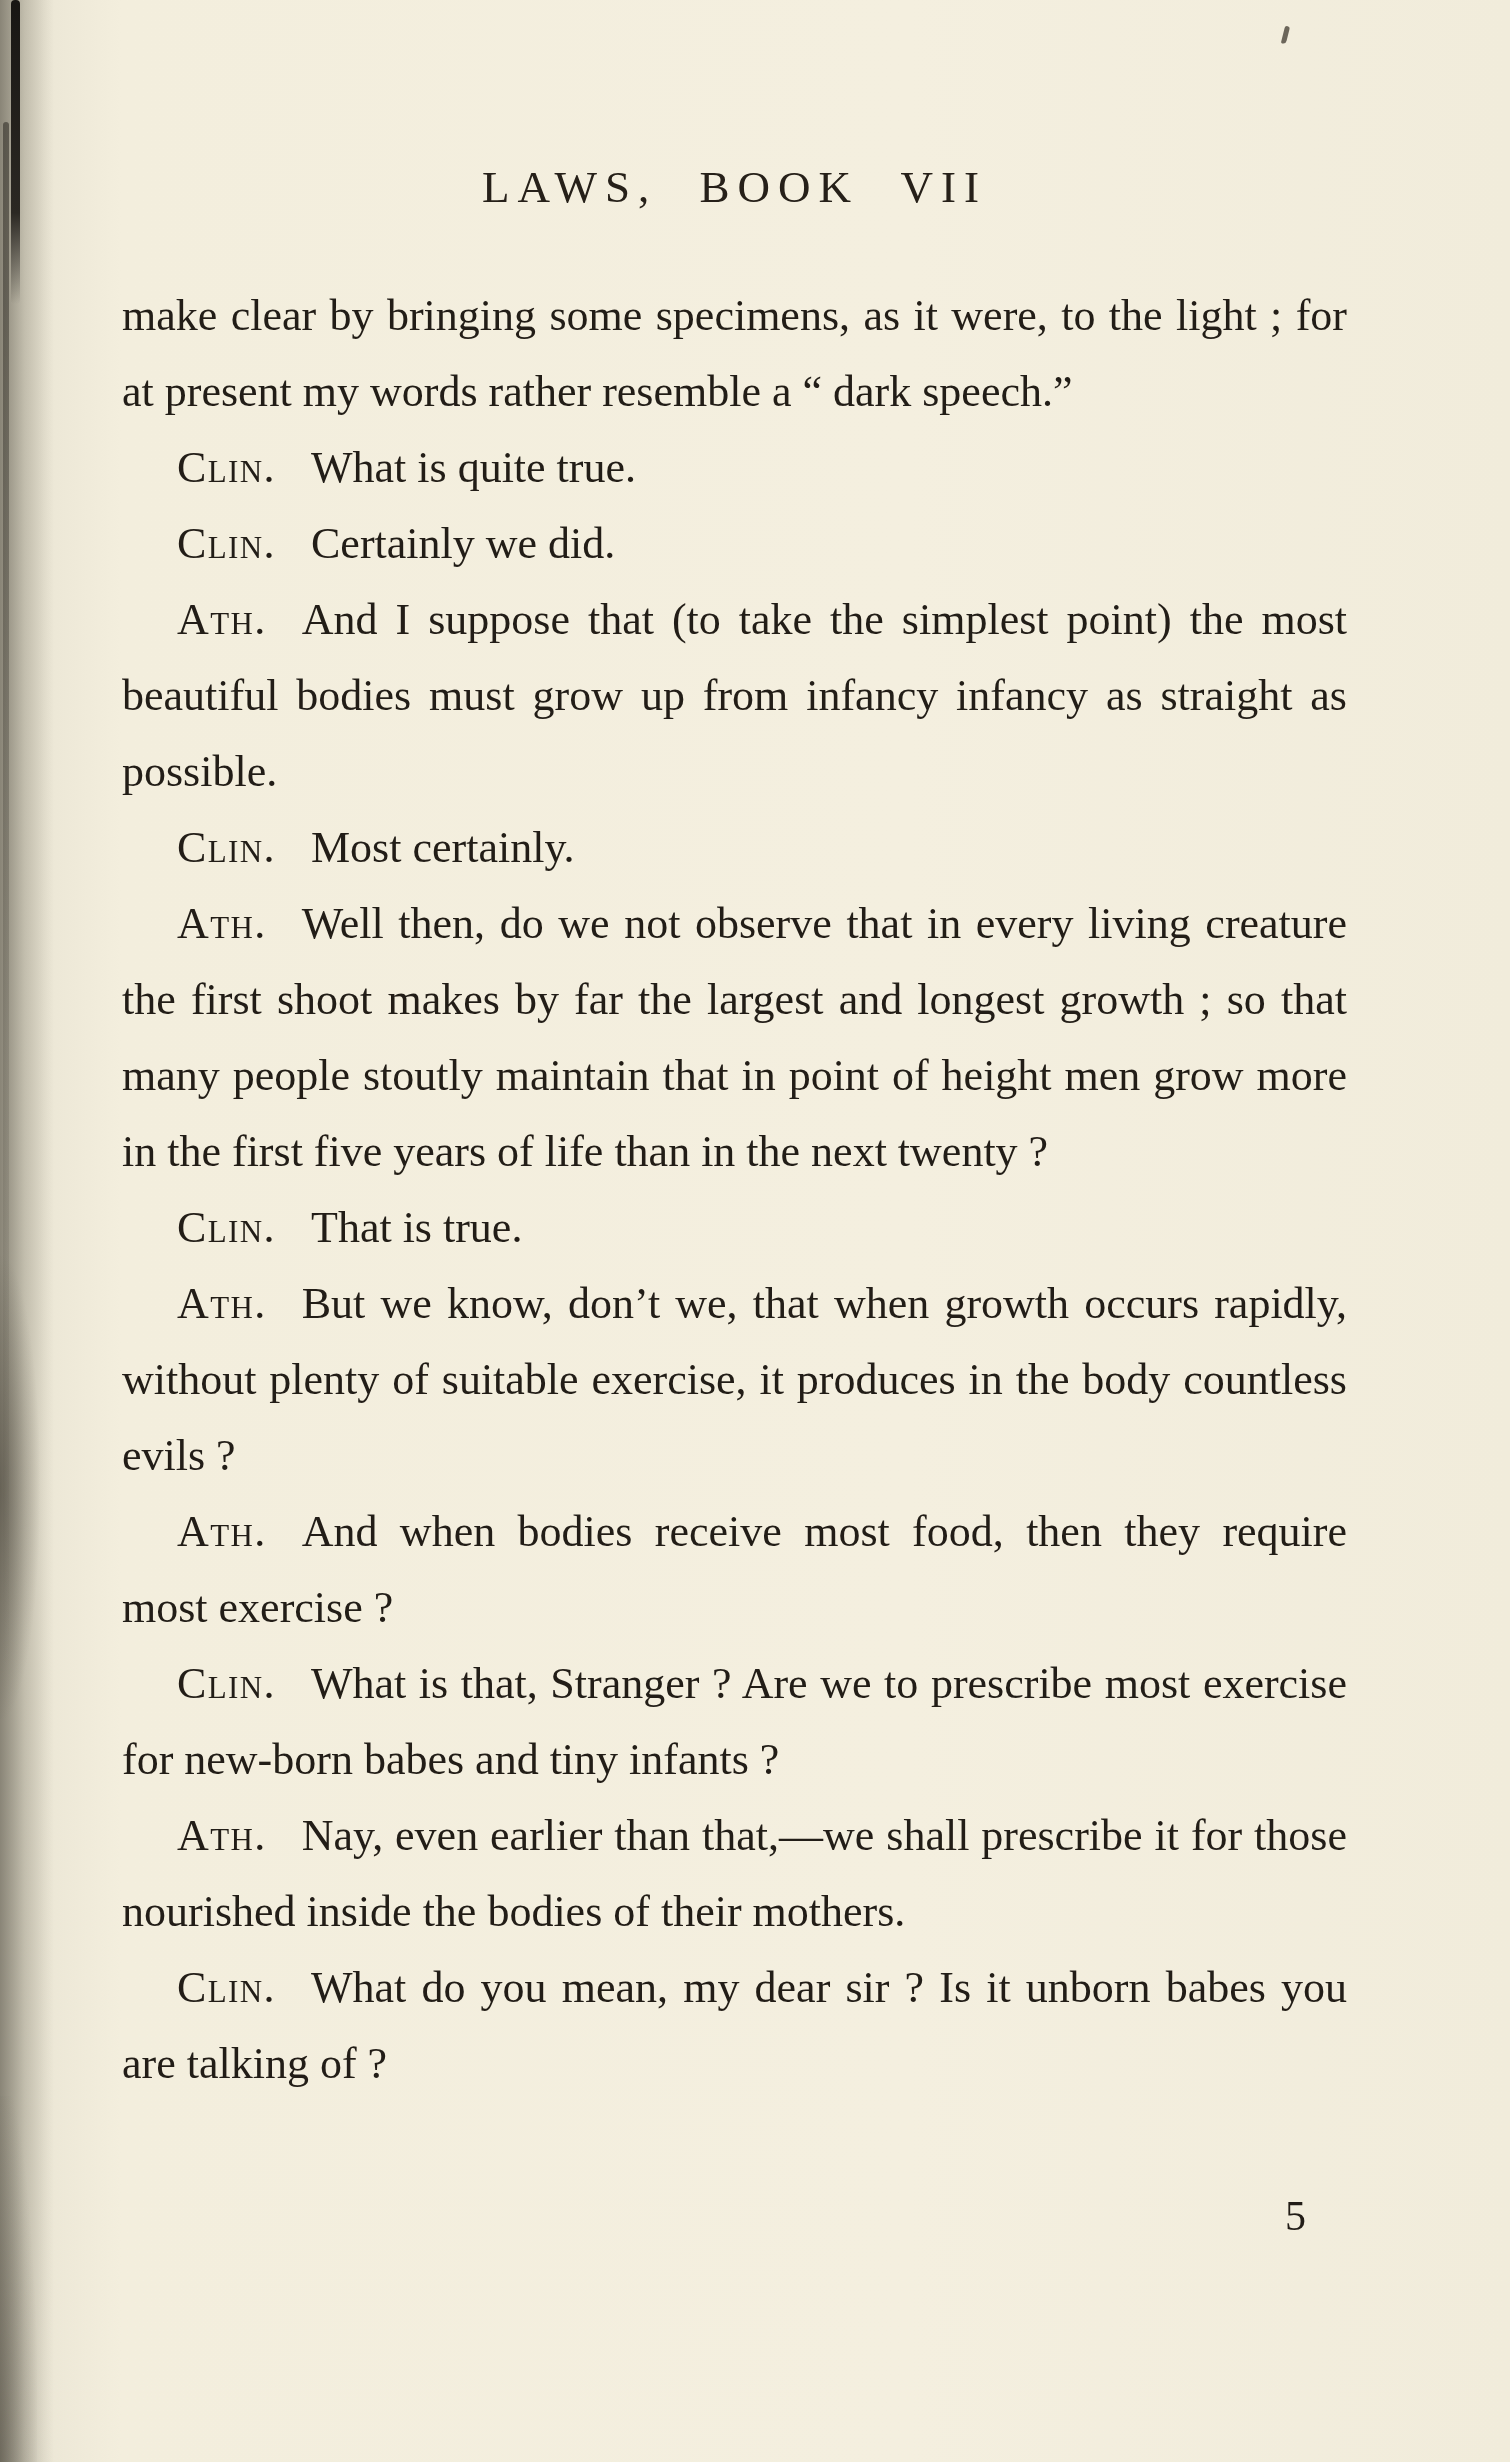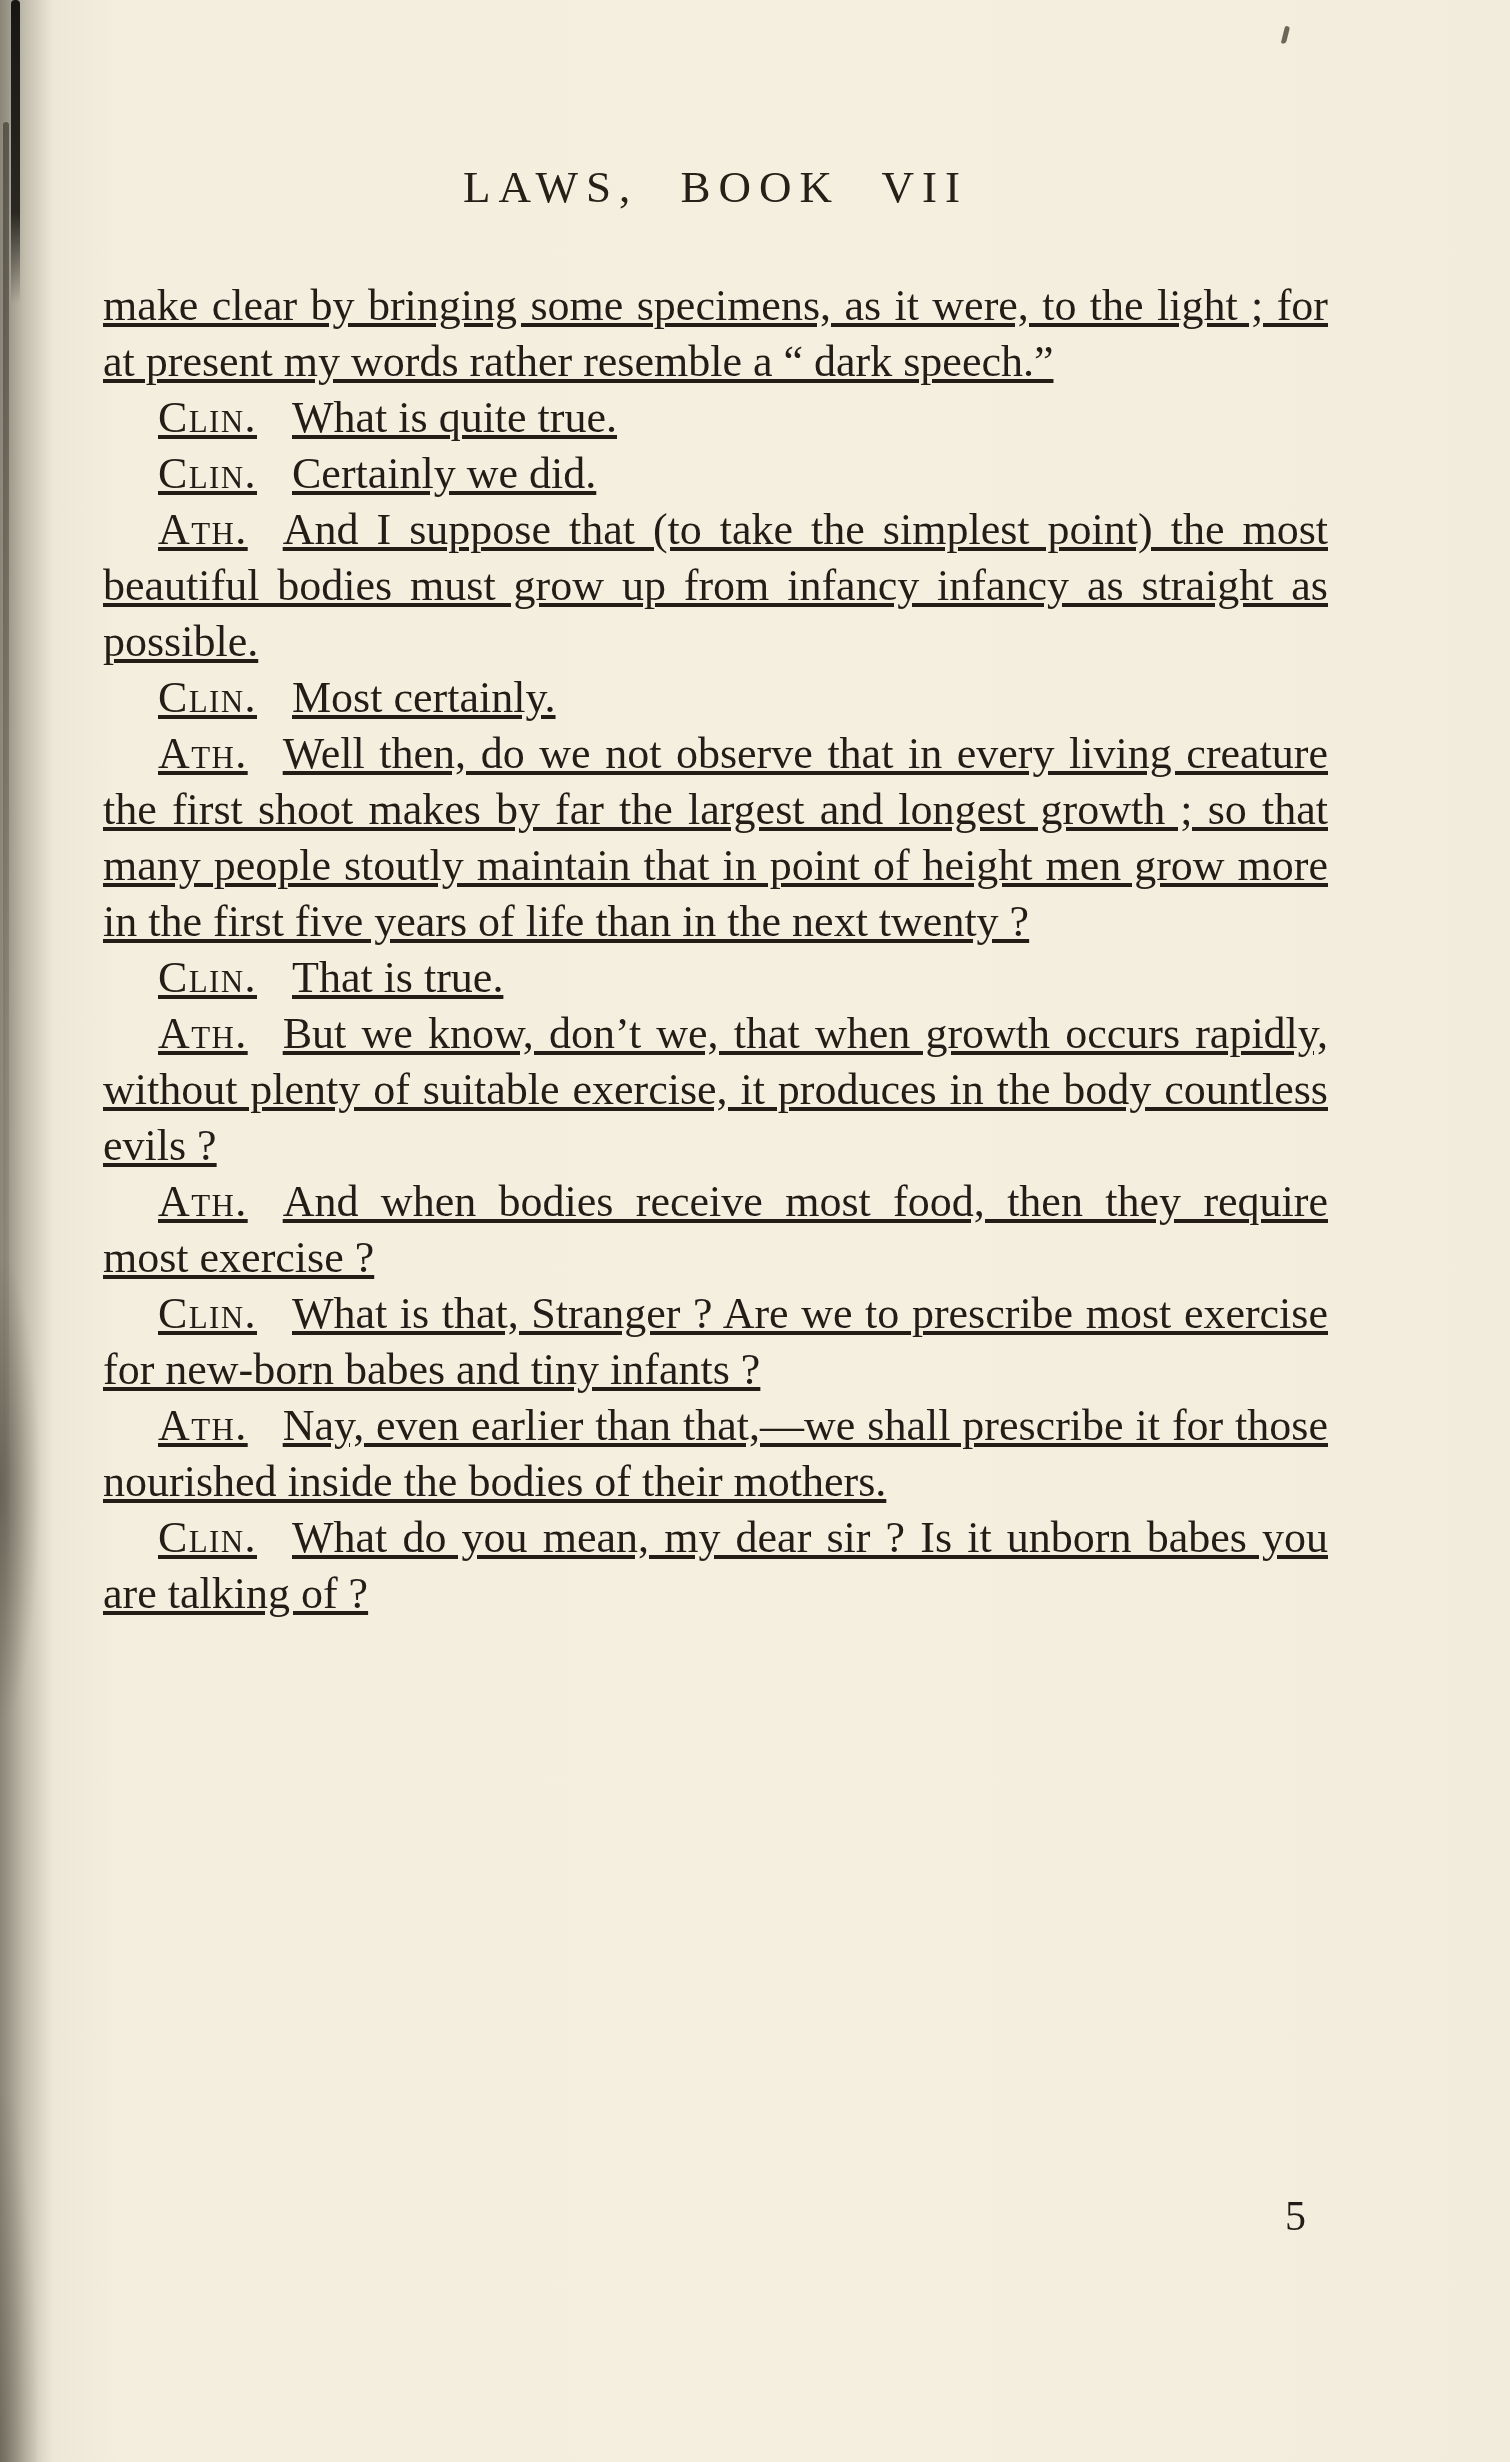--- a/index.html
+++ b/index.html
@@ -39,40 +39,39 @@
   }
   .scan-mark {
     position: absolute; left: 1283px; top: 26px; width: 5.4px; height: 17.6px;
     background: #4a443a; border-radius: 2.7px 2.7px 4px 1.4px; transform: rotate(14deg);
     opacity: 0.8;
   }
 
   
   .page-inner {
     position: absolute;
-    left: 103px;
+    left: 122px;
     top: 0;
     width: 1225px;
   }
   .page-header {
     margin: 161px 0 0 0;
     text-align: center;
     font-size: 45px;
     font-weight: normal;
     letter-spacing: 8px;
     word-spacing: 23px;
     color: #262019;
   }
   .dialogue {
     margin-top: 65px;
     font-size: 44px;
-    line-height: 56px;
+    line-height: 76px;
     text-align: justify;
     color: #221d17;
-    text-decoration: underline;
   }
   .dialogue p { margin: 0; }
   .dialogue p.indented { text-indent: 55px; }
   .speaker {
     font-variant: small-caps;
     letter-spacing: 1.4px;
     margin-right: 35px;
   }
   .page-number {
     position: absolute;

